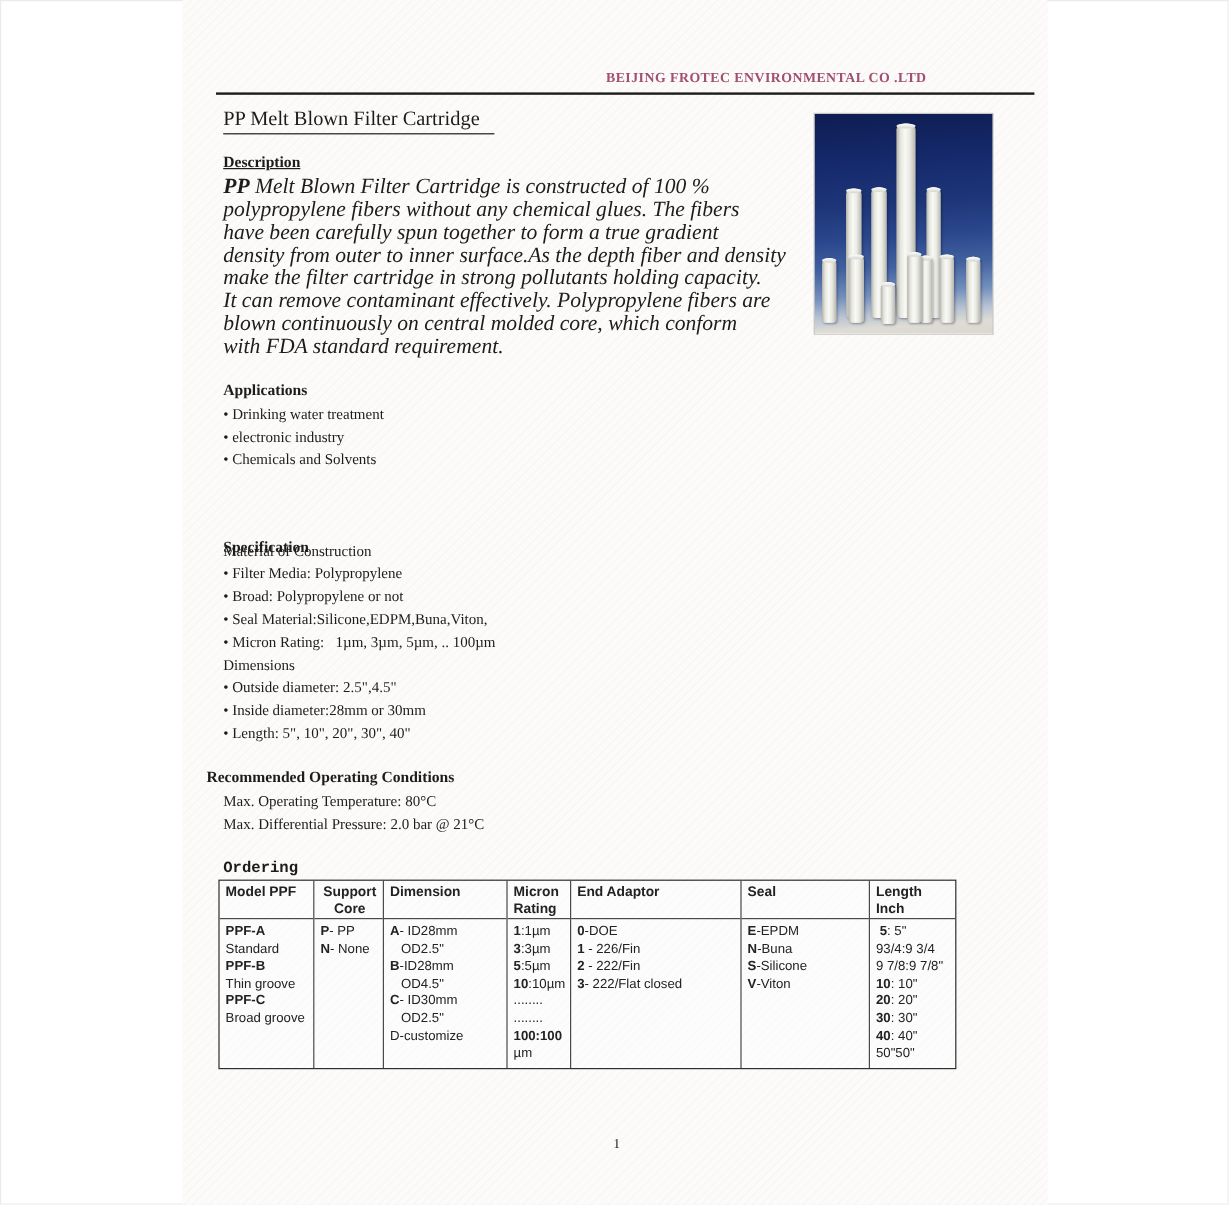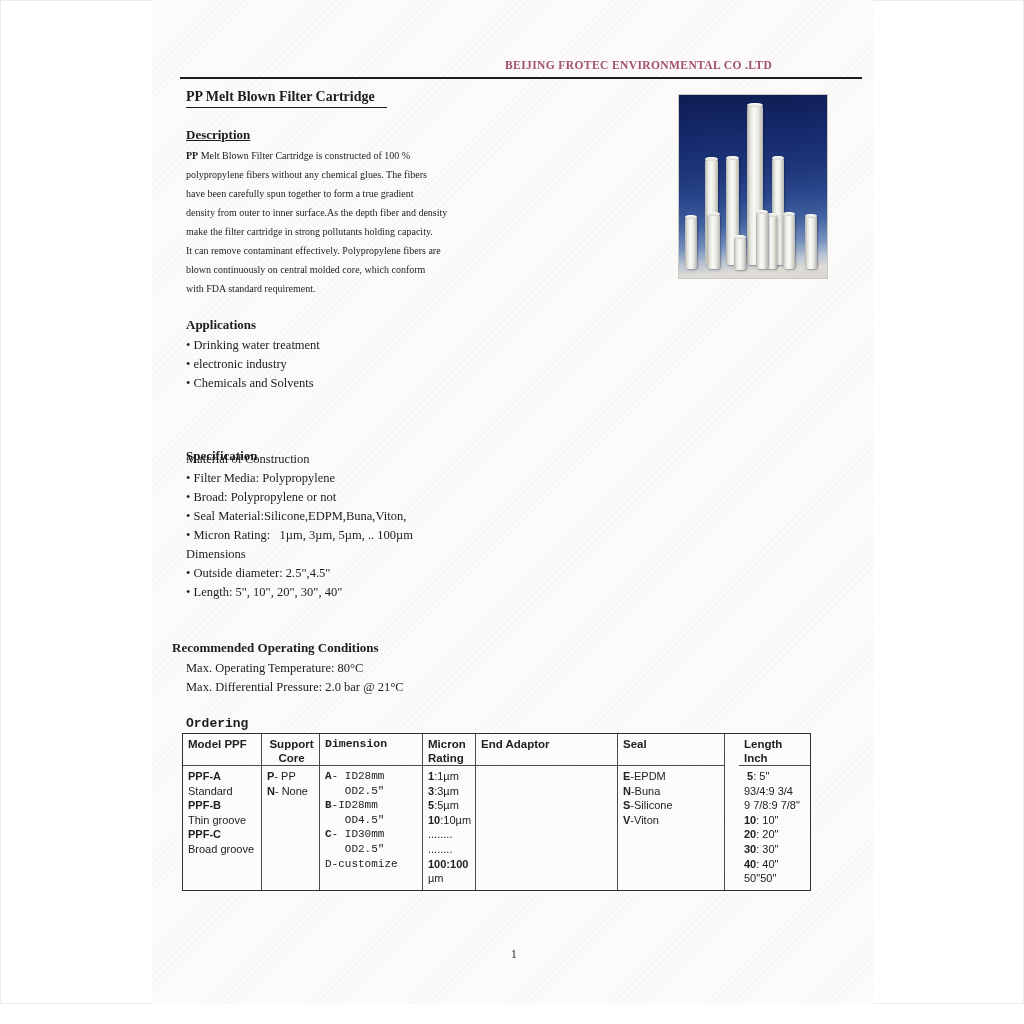--- a/index.html
+++ b/index.html
@@ -13,25 +13,25 @@
     background:
       repeating-linear-gradient(135deg, rgba(150,140,130,0.045) 0 1px, rgba(0,0,0,0) 1px 5px),
       #fcfbfa;
   }
   .abs{position:absolute;}
   .company{
     font-weight:bold;font-size:11.5px;letter-spacing:0.4px;white-space:nowrap;
   }
   .rule{height:2px;background:#1c1c1c;}
   .doc-title{
-    font-weight:bold;font-size:14px;white-space:nowrap;
+    font-weight:normal;font-size:17px;white-space:nowrap;
     border-bottom:1.5px solid #1c1c1c;padding:0 12px 2px 0;
   }
   .heading{font-weight:bold;font-size:13px;white-space:nowrap;}
-  .bodytext{font-size:10px;line-height:19px;white-space:pre-line;}
+  .bodytext{font-size:18px;line-height:19px;white-space:pre-line;font-style:italic;}
   .linelist .line{font-size:12.5px;line-height:19px;white-space:pre;}
   .photo{
     width:148px;height:183px;overflow:hidden;
     background:linear-gradient(176deg,
       #0e1d52 0%, #15296b 22%, #1d3577 40%, #2a468c 55%,
       #41619f 68%, #7490bd 80%, #b7c2d2 88%, #dedcd5 94%, #d9d7d0 100%);
     box-shadow:0 0 0 1px #c9c9c4;
   }
   .cyl{
     position:absolute;
@@ -106,20 +106,21 @@
 
     <div class="abs heading" style="left:34px;top:412px;margin-top:36px;">Specification</div>
     <div class="abs linelist" style="left:34px;top:450px;">
         <div class="line">Material of Construction</div>
         <div class="line">• Filter Media: Polypropylene</div>
         <div class="line">• Broad: Polypropylene or not</div>
         <div class="line">• Seal Material:Silicone,EDPM,Buna,Viton,</div>
         <div class="line">• Micron Rating:   1µm, 3µm, 5µm, .. 100µm</div>
         <div class="line">Dimensions</div>
         <div class="line">• Outside diameter: 2.5",4.5"</div>
+        <div class="line">• Inside diameter:28mm or 30mm</div>
         <div class="line">• Length: 5", 10", 20", 30", 40"</div>
       </div>
 
     <div class="abs heading" style="left:20px;top:640px;">Recommended Operating Conditions</div>
     <div class="abs linelist" style="left:34px;top:659px;">
         <div class="line">Max. Operating Temperature: 80°C</div>
         <div class="line">Max. Differential Pressure: 2.0 bar @ 21°C</div>
       </div>
 
     <div class="abs heading" style="left:34px;top:716px;font-family:Liberation Mono, monospace;">Ordering</div>
@@ -137,21 +138,21 @@
           </div>
         </div>
         <div class="col" style="width: 58px;">
           <div class="th center">Support
 Core</div>
           <div class="td">
             <div class="ln"><b>P</b><span>- PP</span></div>
             <div class="ln"><b>N</b><span>- None</span></div>
           </div>
         </div>
-        <div class="col" style="width: 103px; font-family: Liberation Mono, monospace;">
+        <div class="col" style="width: 103px;">
           <div class="th">Dimension</div>
           <div class="td">
             <div class="ln"><b>A</b><span>- ID28mm</span></div>
             <div class="ln"><span>   OD2.5"</span></div>
             <div class="ln"><b>B</b><span>-ID28mm</span></div>
             <div class="ln"><span>   OD4.5"</span></div>
             <div class="ln"><b>C</b><span>- ID30mm</span></div>
             <div class="ln"><span>   OD2.5"</span></div>
             <div class="ln"><span>D-customize</span></div>
           </div>
@@ -165,31 +166,37 @@
             <div class="ln"><b>5</b><span>:5µm</span></div>
             <div class="ln"><b>10</b><span>:10µm</span></div>
             <div class="ln"><span>........</span></div>
             <div class="ln"><span>........</span></div>
             <div class="ln"><b>100:100</b></div>
             <div class="ln"><span>µm</span></div>
           </div>
         </div>
         <div class="col" style="width: 142px;">
           <div class="th">End Adaptor</div>
+          <div class="td">
+            <div class="ln"><b>0</b><span>-DOE</span></div>
+            <div class="ln"><b>1</b><span> - 226/Fin</span></div>
+            <div class="ln"><b>2</b><span> - 222/Fin</span></div>
+            <div class="ln"><b>3</b><span>- 222/Flat closed</span></div>
+          </div>
         </div>
         <div class="col" style="width: 107px;">
           <div class="th">Seal</div>
           <div class="td">
             <div class="ln"><b>E</b><span>-EPDM</span></div>
             <div class="ln"><b>N</b><span>-Buna</span></div>
             <div class="ln"><b>S</b><span>-Silicone</span></div>
             <div class="ln"><b>V</b><span>-Viton</span></div>
           </div>
         </div>
-        <div class="col" style="width: 71px; margin-left: 14px;">
+        <div class="col" style="width: 71px;">
           <div class="th">Length
 Inch</div>
           <div class="td">
             <div class="ln"><b> 5</b><span>: 5"</span></div>
             <div class="ln"><span>93/4:9 3/4</span></div>
             <div class="ln"><span>9 7/8:9 7/8"</span></div>
             <div class="ln"><b>10</b><span>: 10"</span></div>
             <div class="ln"><b>20</b><span>: 20"</span></div>
             <div class="ln"><b>30</b><span>: 30"</span></div>
             <div class="ln"><b>40</b><span>: 40"</span></div>

